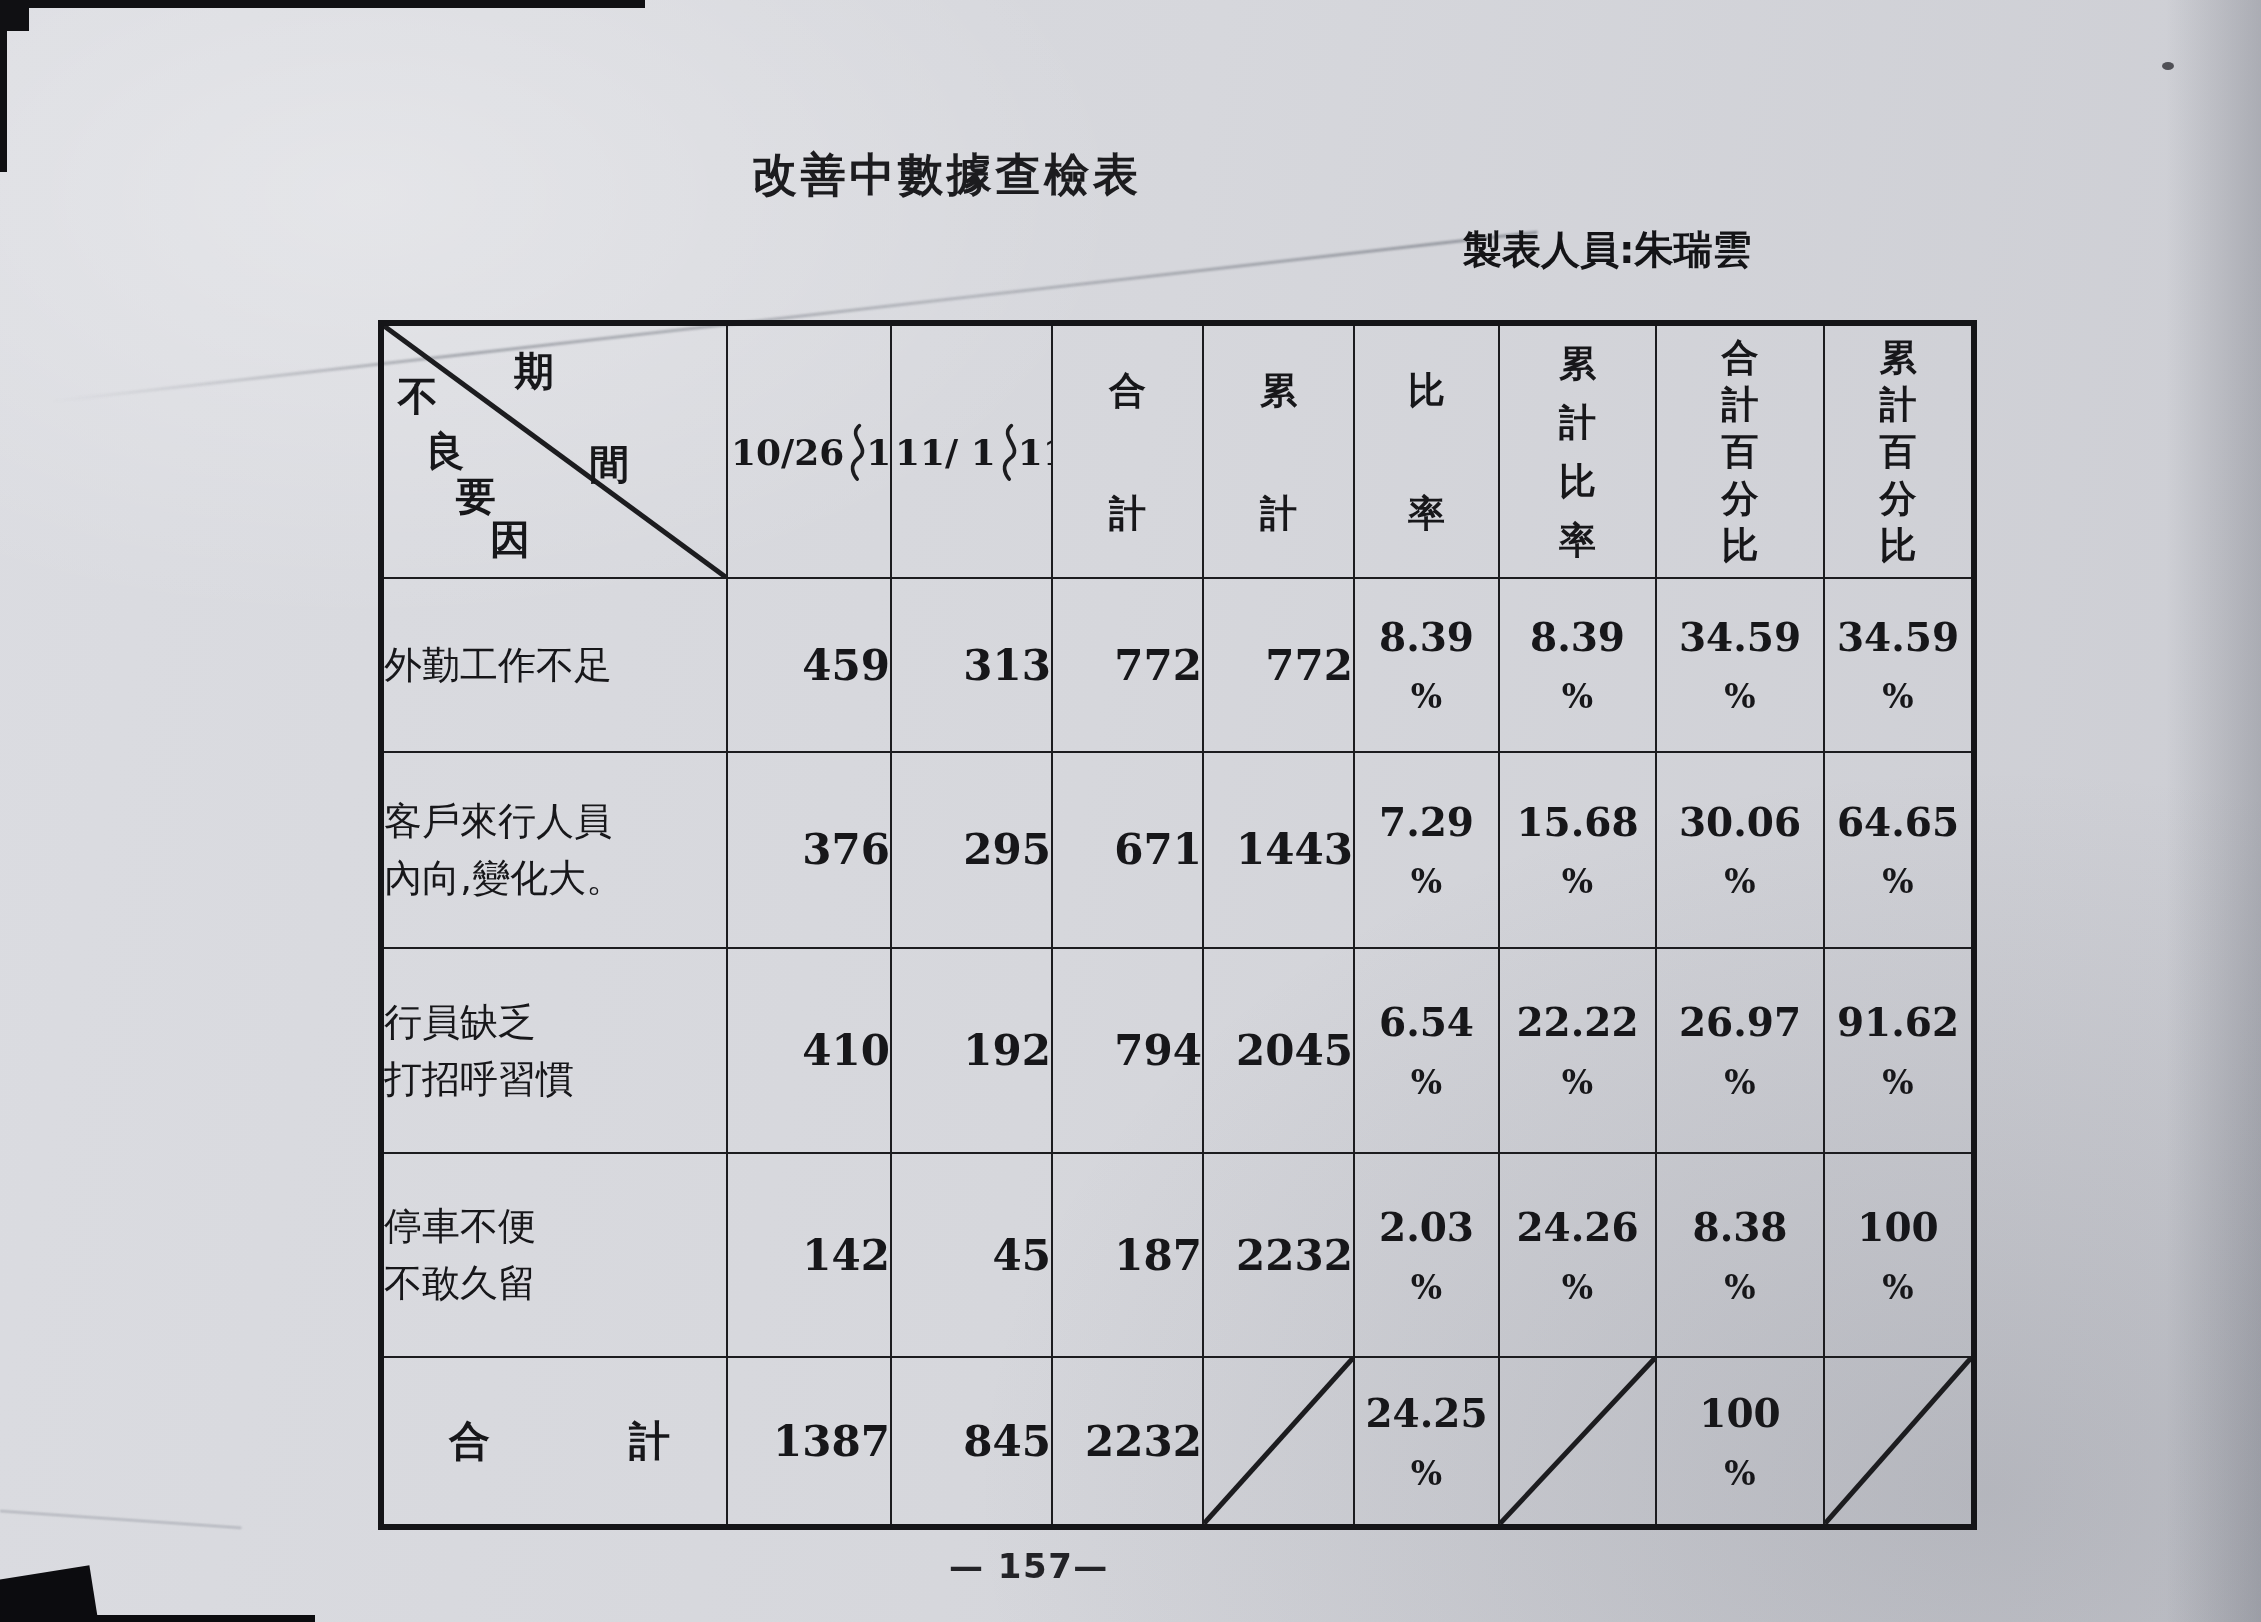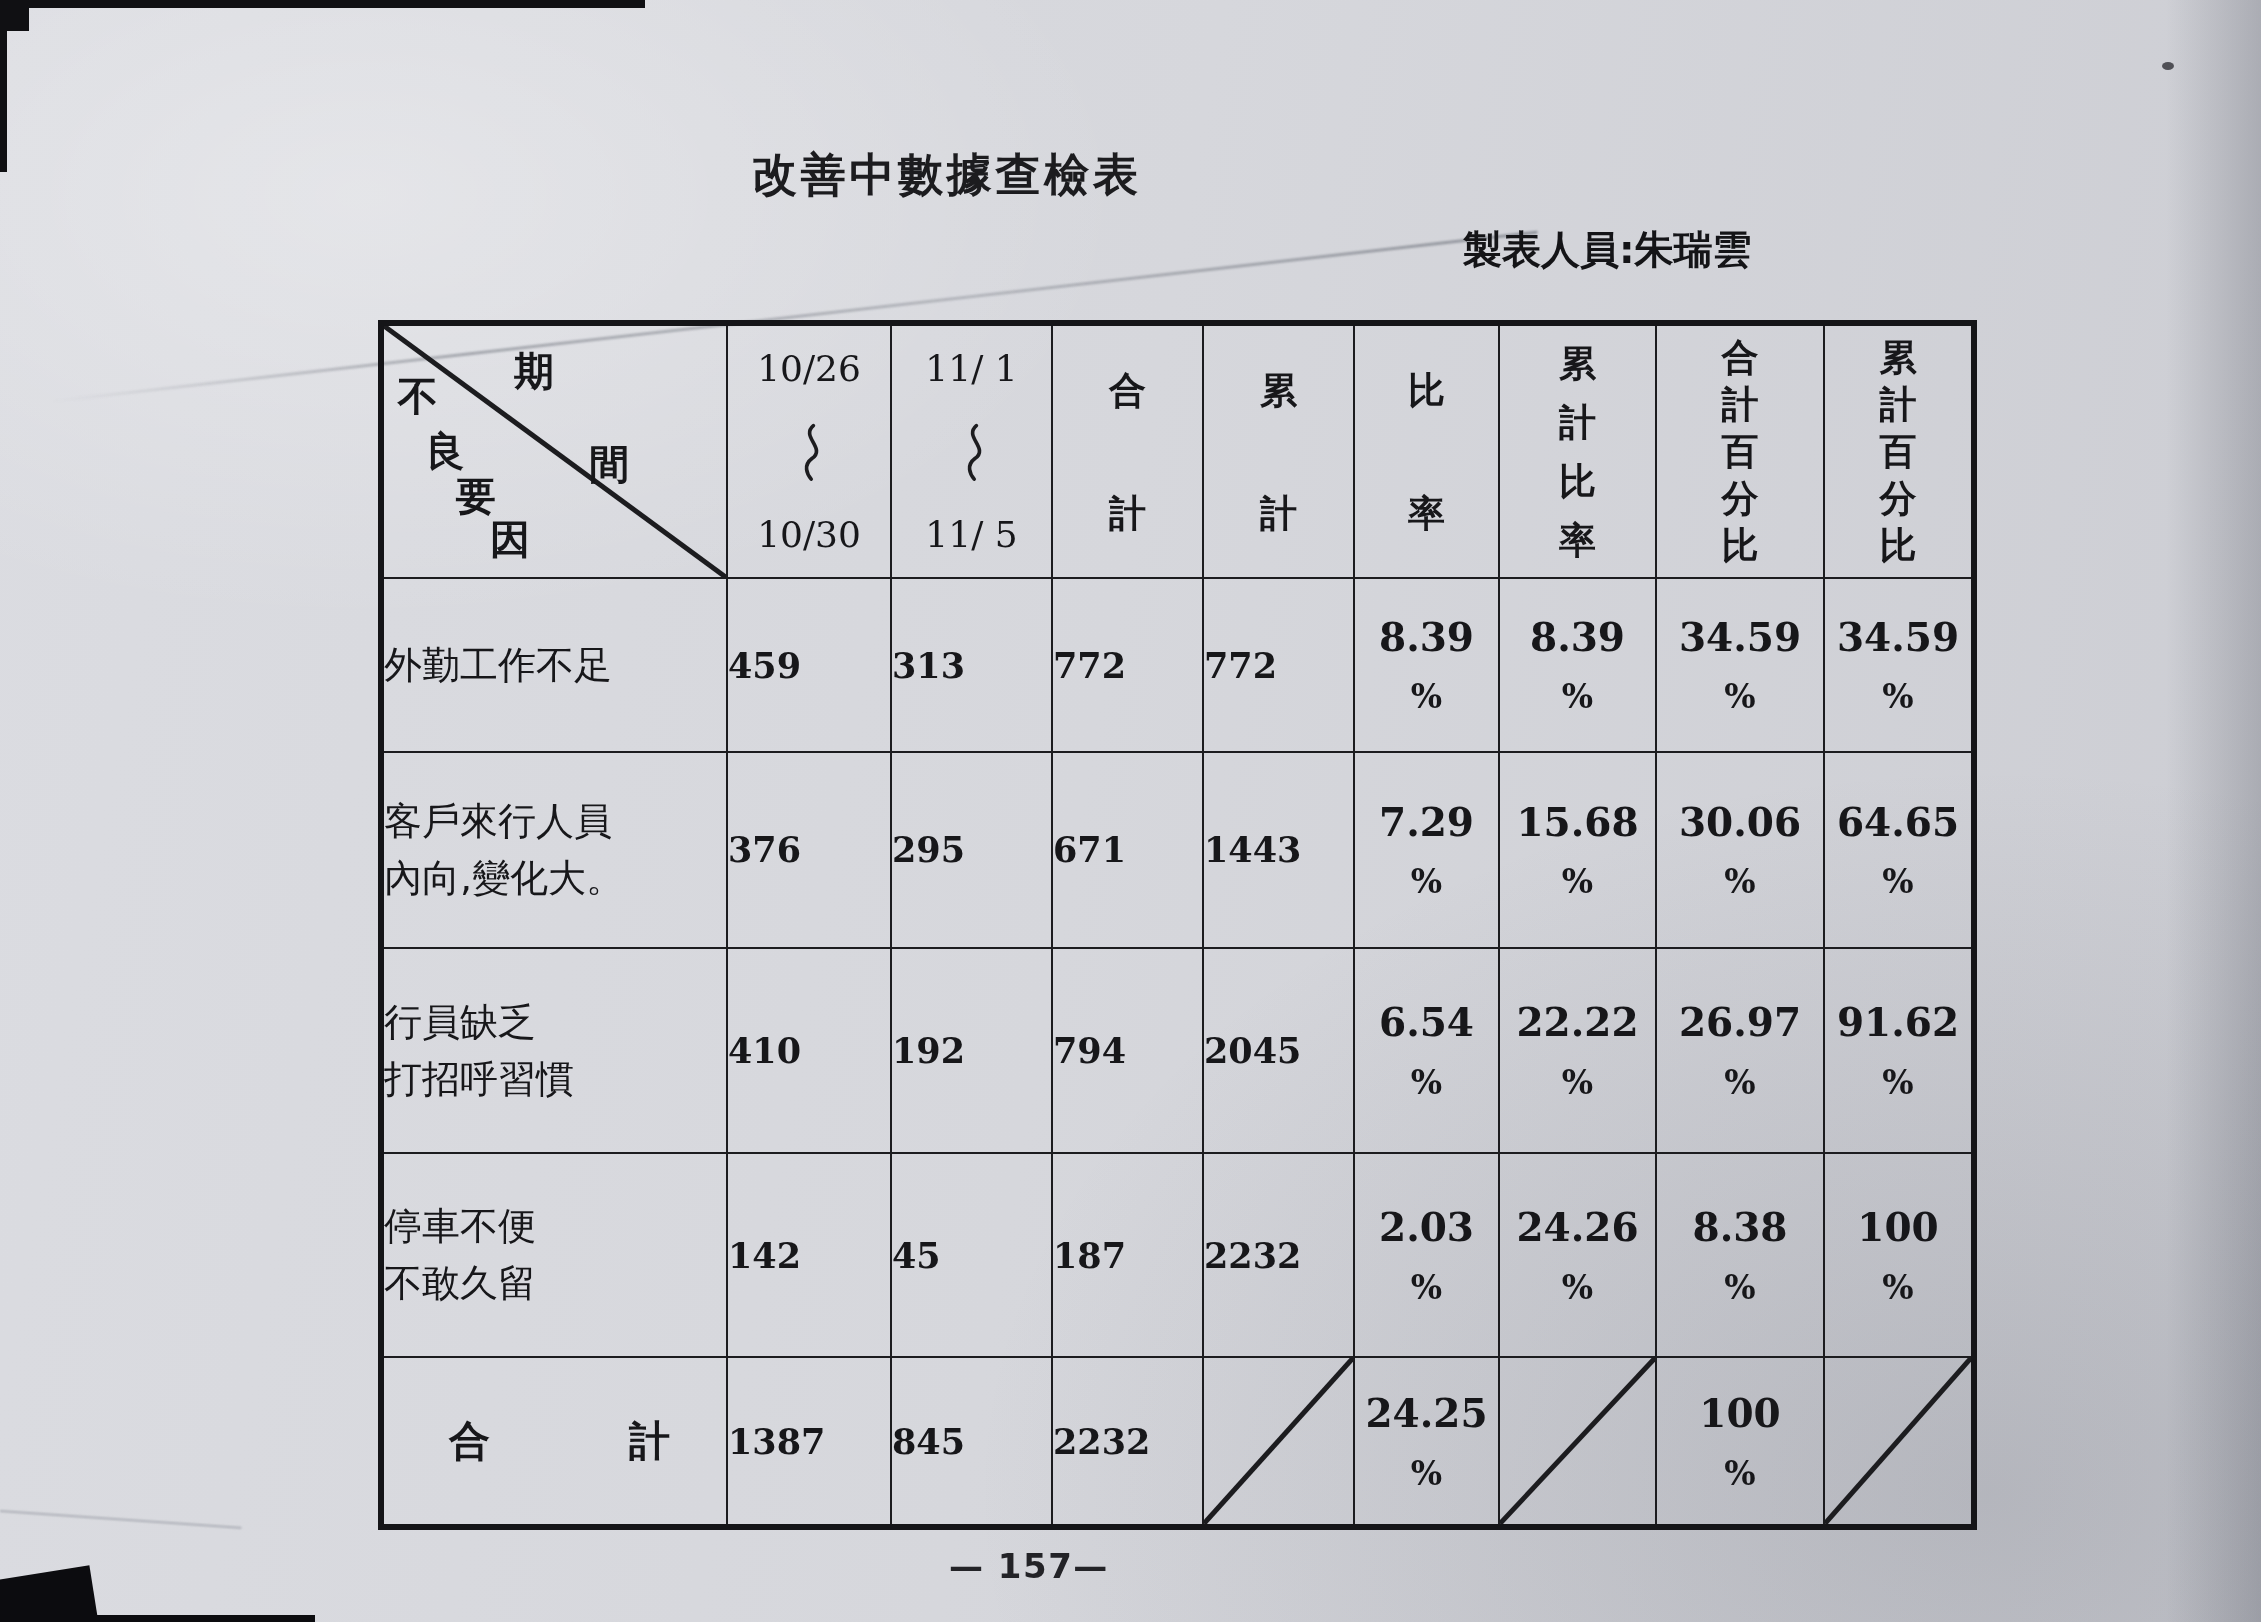--- a/index.html
+++ b/index.html
@@ -39,32 +39,32 @@
 
   .diag-cell{vertical-align:top;}
   .diag-svg,.slash-svg{position:absolute;left:0;top:0;width:100%;height:100%;display:block;}
   .diag-svg line,.slash-svg line{stroke:#1c1c1f;stroke-width:5;vector-effect:non-scaling-stroke;}
   .dc{position:absolute;font-size:40px;font-weight:600;}
   .dc.qi{left:38%;top:7%;}  .dc.jian{left:60%;top:44%;}
   .dc.bu{left:4%;top:17%;}  .dc.liang{left:12%;top:39%;}
   .dc.yao{left:21%;top:57%;}.dc.yin{left:31%;top:74%;}
 
   .date-head{text-align:center;}
-  .date-stack{height:100%;display:flex;flex-direction:column;align-items:center;justify-content:space-between;
-    padding:22px 2.9px;box-sizing:border-box;font-family:"DejaVu Serif",serif;font-size:36px;font-weight:400;white-space:pre;}
+  .date-stack{height:100%;display:flex;flex-direction:row;align-items:center;justify-content:space-between;
+    padding:22px 2.9px;box-sizing:border-box;font-family:"DejaVu Serif",serif;font-size:36px;font-weight:700;white-space:pre;}
   .wave{flex:0 0 auto;}
 
   .vhead{text-align:center;}
   .vtxt{white-space:pre-line;font-size:37px;font-weight:600;}
   .v2 .vtxt{line-height:123px;}
   .v4 .vtxt{line-height:59px;}
   .v5 .vtxt{line-height:47px;}
 
   .rowlabel{font-size:38px;font-weight:500;line-height:1.5;padding-left:16px;text-align:left;}
-  .num{font-family:"DejaVu Serif",serif;font-size:35px;font-weight:600;text-align:left;}
+  .num{font-family:"DejaVu Serif",serif;font-size:42px;font-weight:600;text-align:right;}
   .pct{display:flex;flex-direction:column;align-items:center;justify-content:center;gap:17.6px;height:100%;
     font-family:"DejaVu Serif",serif;}
   .pct-num{font-size:39px;font-weight:600;}
   .pct-sign{font-size:33px;font-weight:600;}
   .total-label{display:flex;align-items:center;padding-left:65px;gap:139px;font-size:41px;font-weight:600;}
 
   .page-number{position:absolute;left:949px;top:1546px;font-size:34px;font-weight:600;letter-spacing:1.5px;color:#232327;}
 </style>
 </head>
 <body>

